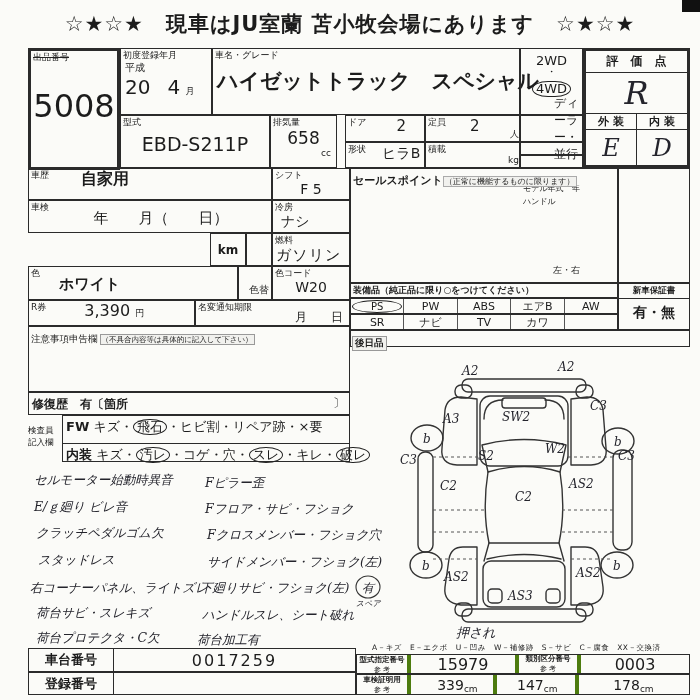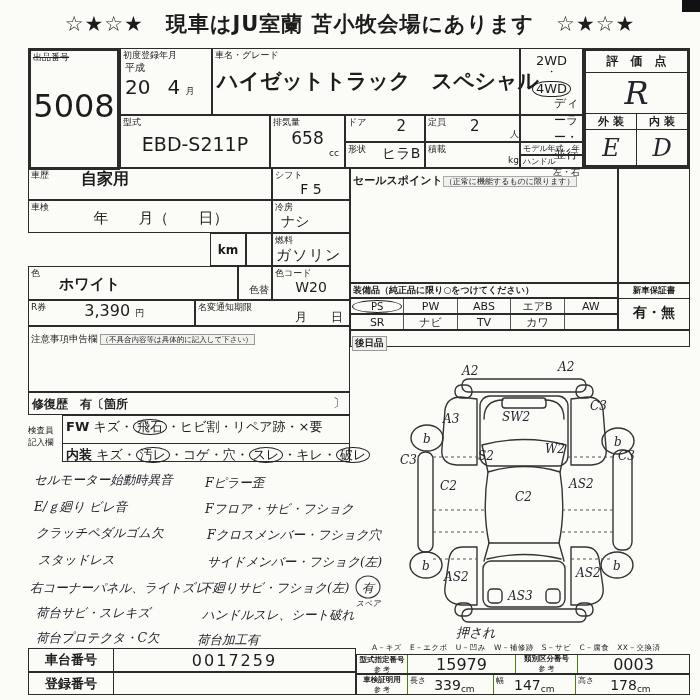--- a/index.html
+++ b/index.html
@@ -2,34 +2,34 @@
 <html><head>
 <meta charset="utf-8">
 <style>
   html,body{margin:0;padding:0;background:#e8e8e6;}
   .page{position:relative;width:700px;height:700px;background:#fbfbf8;
         font-family:"DejaVu Sans","Liberation Sans",sans-serif;color:#1c1c1c;overflow:hidden;}
   .abs{position:absolute;box-sizing:border-box;}
   .cell{position:absolute;box-sizing:border-box;border:1px solid #2b2b2b;background:transparent;}
   .thick{border-width:3px;}
   .lbl{font-size:9px;line-height:10px;display:block;padding:1px 2px;color:#222;}
-  .lbl-sm{font-size:8px;line-height:9px;display:block;padding:1px 2px;color:#222;}
+  .lbl-sm{font-size:8px;line-height:9px;display:block;padding:19px 2px;color:#222;margin-top:22px;}
   .center{display:flex;align-items:center;justify-content:center;}
   .hand{font-family:"DejaVu Serif","Liberation Serif",serif;font-style:italic;color:#24242c;}
   .circle{border:1.6px solid #222;border-radius:50%;padding:0 3px;display:inline-block;line-height:1.1;}
   .hdr-title{position:absolute;top:10px;left:0;width:100%;text-align:center;font-size:21px;font-weight:bold;letter-spacing:1px;}
   .corner-mark{position:absolute;top:0;right:0;width:18px;height:12px;background:#111;}
   .unit{font-size:9px;color:#222;}
   .insp-row{font-size:13px;white-space:nowrap;padding:2px 3px;}
   .note-line{position:absolute;font-size:12.5px;white-space:nowrap;}
   .eq-cell{flex:1;border-right:1px solid #555;text-align:center;font-size:11px;line-height:15px;}
   .eq-cell:last-child{border-right:none;}
   svg text{font-family:"DejaVu Serif","Liberation Serif",serif;font-style:italic;fill:#24242c;}
   .legend{font-size:7.5px;letter-spacing:0.5px;white-space:nowrap;}
-  .seg{box-sizing:border-box;border-left:1px solid #4d7c0f;height:100%;display:flex;align-items:center;}
+  .seg{box-sizing:border-box;border-left:4px solid #4d7c0f;height:100%;display:flex;align-items:center;}
 </style>
 </head>
 <body>
 
 <div class="page">
 
   <div class="corner-mark"></div>
   <div class="hdr-title">☆★☆★　現車はJU室蘭 苫小牧会場にあります　☆★☆★</div>
 
   <div class="cell thick" style="left:28px;top:48px;width:92px;height:122px;">
@@ -69,21 +69,21 @@
       <div class="center hand" style="flex:1;font-size:24px;border-right:1px solid #2b2b2b;">E</div>
       <div class="center hand" style="flex:1;font-size:24px;">D</div>
     </div>
   </div>
 
   <div class="cell" style="left:120px;top:115px;width:150px;height:53px;">
     <span class="lbl">型式</span>
     <div class="center" style="height:32px;font-size:19px;">EBD-S211P</div>
   </div>
 
-  <div class="cell" style="left:270px;top:115px;width:75px;height:53px;">
+  <div class="cell" style="left:270px;top:115px;width:67px;height:53px;">
     <span class="lbl">排気量</span>
     <div style="text-align:center;font-size:17px;">658</div>
     <div class="unit" style="text-align:right;padding-right:5px;">cc</div>
   </div>
 
   <div class="cell" style="left:345px;top:115px;width:80px;height:27px;">
     <span class="lbl" style="float:left;">ドア</span>
     <span style="font-size:15px;margin-left:28px;">2</span>
   </div>
 

